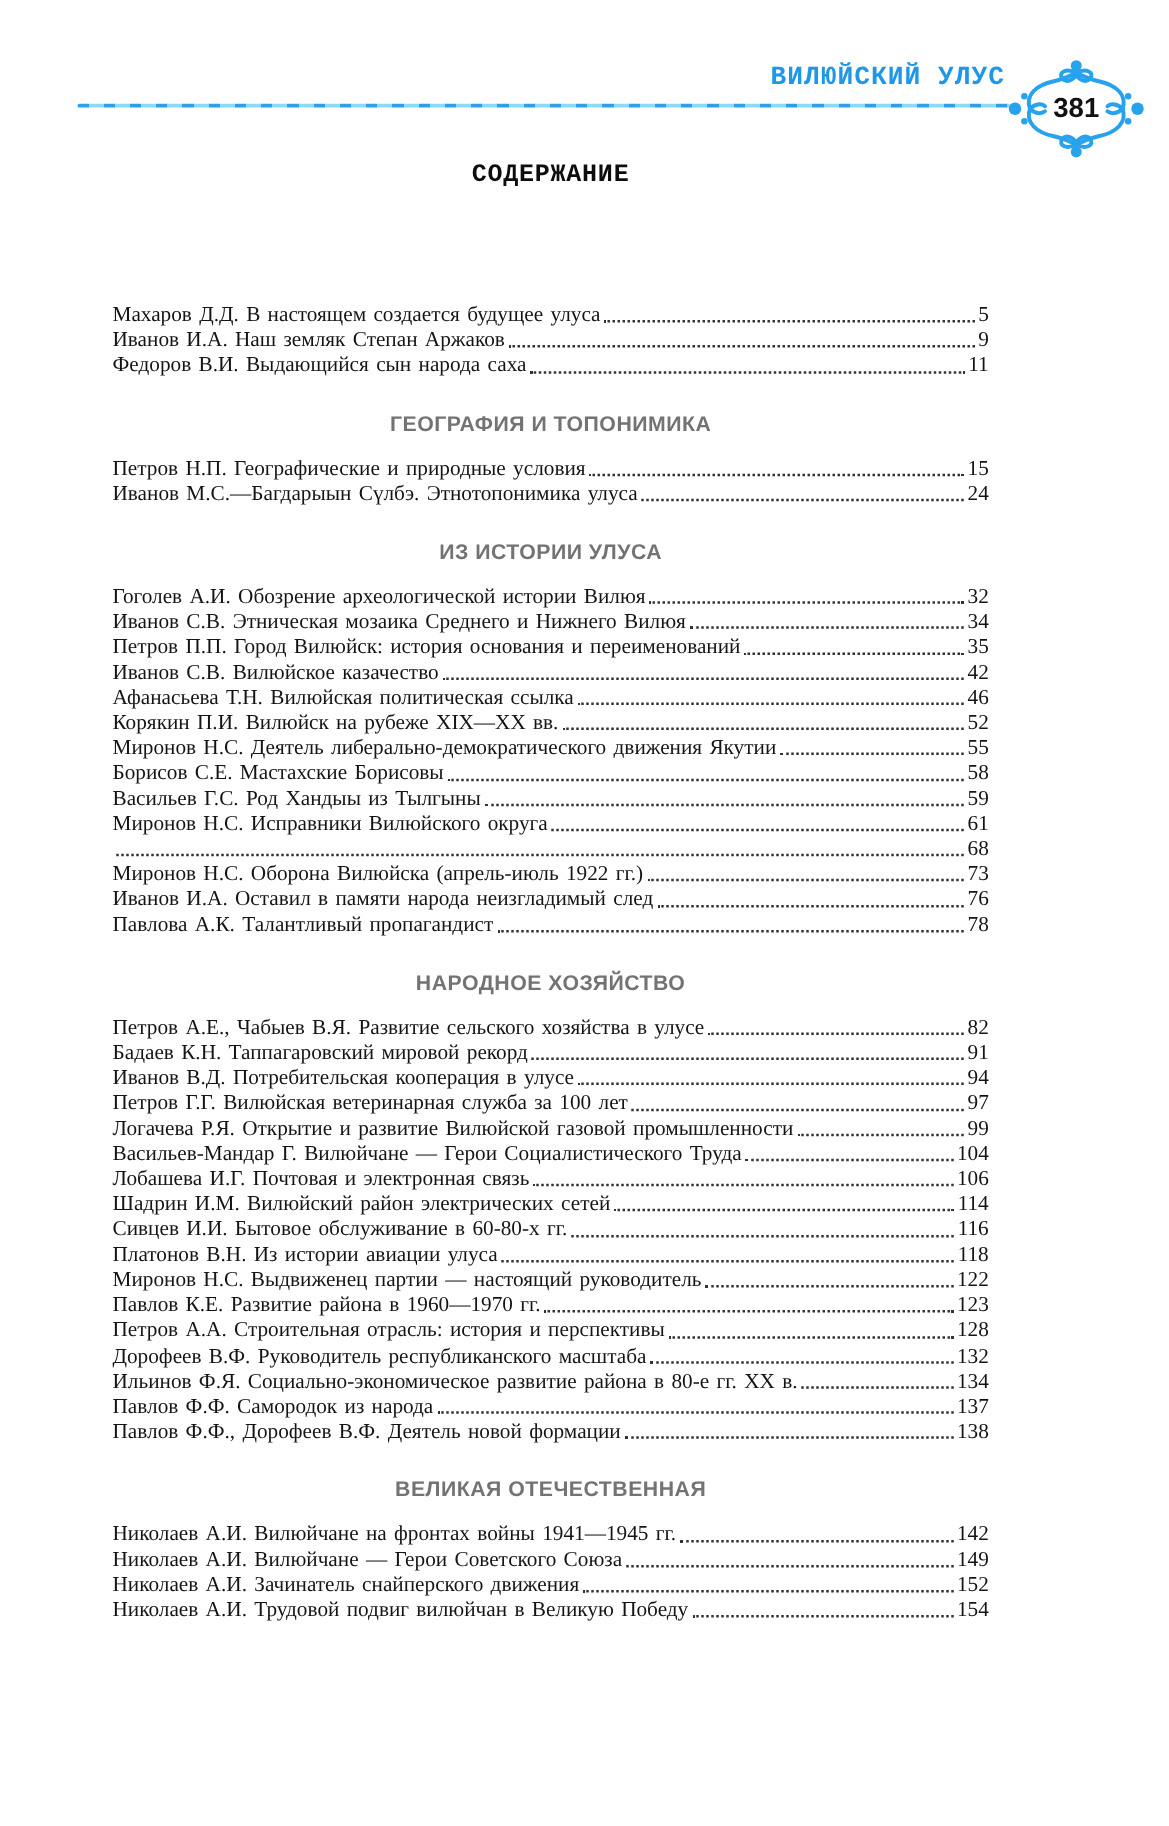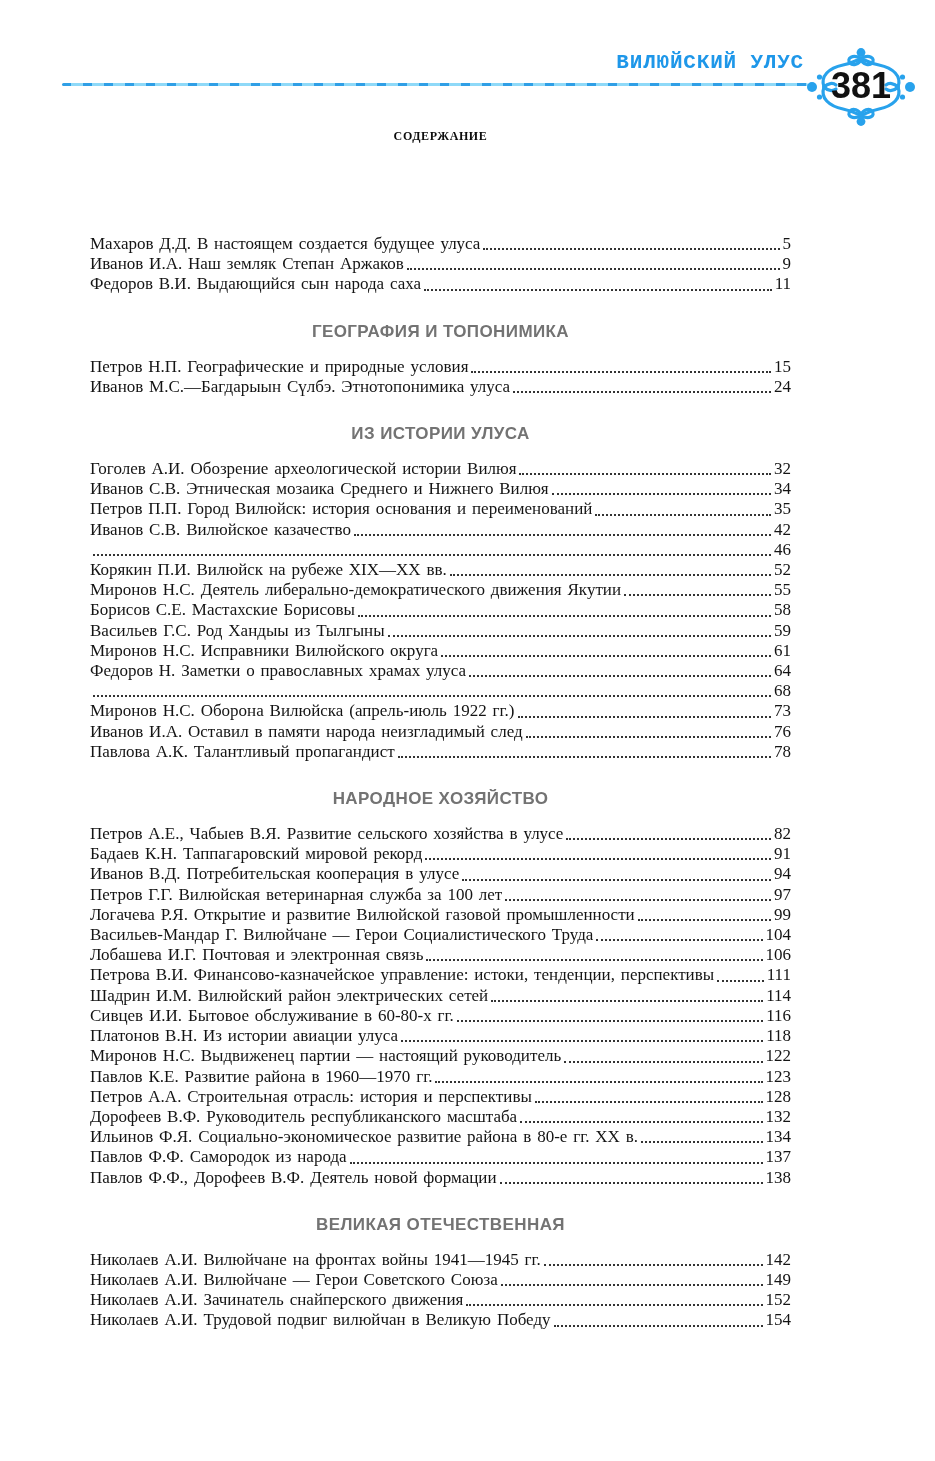--- a/index.html
+++ b/index.html
@@ -22,30 +22,30 @@
     border-radius:2px;
   }
   .ornament{
     position:absolute;top:45px;left:805px;width:112px;height:84px;
   }
   .ornament svg{position:absolute;inset:0;}
   .folio{
     position:absolute;left:0;right:0;top:50%;transform:translateY(-53%);
     text-align:center;
     font-family:"Liberation Sans", sans-serif;
-    font-weight:bold;font-size:36px;color:#111;
+    font-weight:bold;font-size:22px;color:#111;
   }
   
   .toc{
     position:absolute;left:90px;top:129px;width:701px;
   }
   .toc-title{
     margin:0 0 90px 0;
-    font-family:Liberation Serif, serif;
-    font-weight:bold;font-size:12px;letter-spacing:0.6px;
+    font-family:Liberation Mono, monospace;
+    font-weight:bold;font-size:20px;letter-spacing:0.6px;
     text-align:center;color:#0d0d0d;
   }
   .section-heading{
     margin:27px 0 15px 0;
     font-family:"Liberation Sans", sans-serif;
     font-weight:bold;font-size:17px;letter-spacing:0.4px;
     text-align:center;color:#737373;
   }
   .toc-section:first-child .section-heading{display:none;}
   .entry{
@@ -164,20 +164,21 @@
   </div>
 
   <div class="entry">
     <span class="entry-text">Иванов С.В. Вилюйское казачество</span>
     <span class="leader"></span>
     <span class="entry-page">42</span>
   </div>
 
 
   <div class="entry">
+    <span class="entry-text">Афанасьева Т.Н. Вилюйская политическая ссылка</span>
     <span class="leader"></span>
     <span class="entry-page">46</span>
   </div>
 
   <div class="entry">
     <span class="entry-text">Корякин П.И. Вилюйск на рубеже XIX—XX вв.</span>
     <span class="leader"></span>
     <span class="entry-page">52</span>
   </div>
 
@@ -198,25 +199,20 @@
     <span class="leader"></span>
     <span class="entry-page">59</span>
   </div>
 
   <div class="entry">
     <span class="entry-text">Миронов Н.С. Исправники Вилюйского округа</span>
     <span class="leader"></span>
     <span class="entry-page">61</span>
   </div>
 
-  <div class="entry">
-    <span class="entry-text">Федоров Н. Заметки о православных храмах улуса</span>
-    <span class="leader"></span>
-    <span class="entry-page">64</span>
-  </div>
 
   <div class="entry">
     <span class="leader"></span>
     <span class="entry-page">68</span>
   </div>
 
   <div class="entry">
     <span class="entry-text">Миронов Н.С. Оборона Вилюйска (апрель-июль 1922 гг.)</span>
     <span class="leader"></span>
     <span class="entry-page">73</span>
@@ -274,25 +270,20 @@
     <span class="leader"></span>
     <span class="entry-page">104</span>
   </div>
 
   <div class="entry">
     <span class="entry-text">Лобашева И.Г. Почтовая и электронная связь</span>
     <span class="leader"></span>
     <span class="entry-page">106</span>
   </div>
 
-  <div class="entry">
-    <span class="entry-text">Петрова В.И. Финансово-казначейское управление: истоки, тенденции, перспективы</span>
-    <span class="leader"></span>
-    <span class="entry-page">111</span>
-  </div>
 
   <div class="entry">
     <span class="entry-text">Шадрин И.М. Вилюйский район электрических сетей</span>
     <span class="leader"></span>
     <span class="entry-page">114</span>
   </div>
 
   <div class="entry">
     <span class="entry-text">Сивцев И.И. Бытовое обслуживание в 60-80-х гг.</span>
     <span class="leader"></span>

